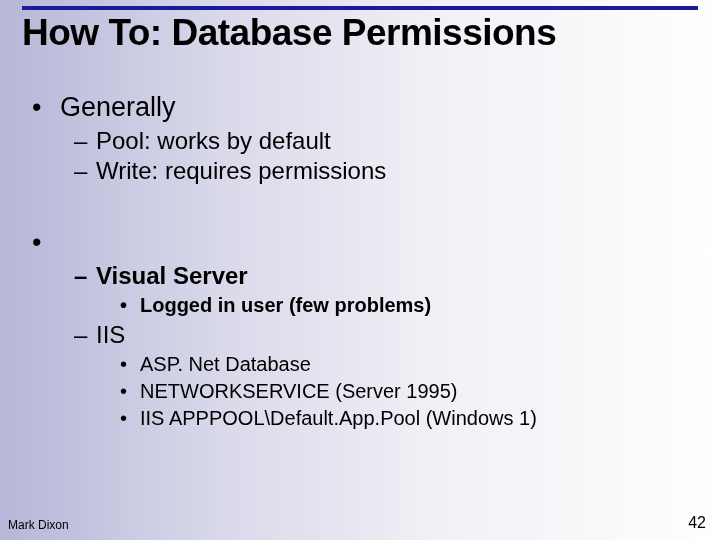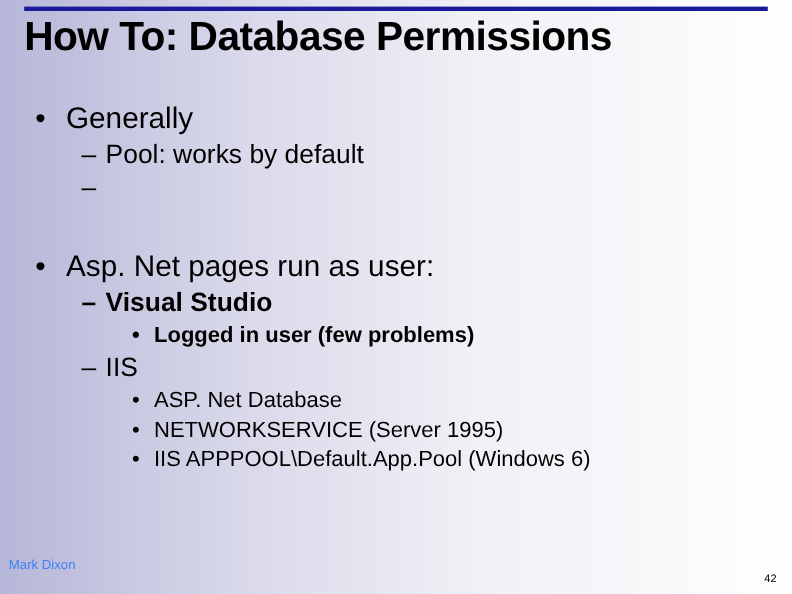--- a/index.html
+++ b/index.html
@@ -63,30 +63,30 @@
     font-size: 20px;
     margin-left: 88px;
     margin-top: 4px;
     margin-bottom: 4px;
   }
   .lvl3 .bullet { width: 20px; flex: 0 0 20px; text-align: left; }
   .bold { font-weight: bold; }
   .gap { height: 26px; }
   .footer-left {
     position: absolute;
-    bottom: 20px;
+    bottom: 8px;
     left: 8px;
     font-size: 12px;
-    color: #3b82f6;
+    color: #000000;
   }
   .footer-right {
     position: absolute;
     bottom: 8px;
     right: 14px;
-    font-size: 10px;
+    font-size: 16px;
     color: #000;
   }
 </style>
 </head>
 <body>
 
 <div class="slide">
   <div class="title-rule"></div>
   <div class="title">How To: Database Permissions</div>
 
@@ -95,50 +95,50 @@
     <div class="lvl1">
       <span class="bullet">•</span>
       <span>Generally</span>
     </div>
     <div class="lvl2">
       <span class="dash">–</span>
       <span>Pool: works by default</span>
     </div>
     <div class="lvl2">
       <span class="dash">–</span>
+      <span>Write: requires permissions</span>
     </div>
 
     <div class="gap"></div>
 
     <div class="lvl1">
       <span class="bullet">•</span>
-      <span>Asp. Net pages run as user:</span>
     </div>
     <div class="lvl2 bold">
       <span class="dash">–</span>
-      <span>Visual Studio</span>
+      <span>Visual Server</span>
     </div>
     <div class="lvl3 bold">
       <span class="bullet">•</span>
       <span>Logged in user (few problems)</span>
     </div>
     <div class="lvl2">
       <span class="dash">–</span>
       <span>IIS</span>
     </div>
     <div class="lvl3">
       <span class="bullet">•</span>
       <span>ASP. Net Database</span>
     </div>
     <div class="lvl3">
       <span class="bullet">•</span>
       <span>NETWORKSERVICE (Server 1995)</span>
     </div>
     <div class="lvl3">
       <span class="bullet">•</span>
-      <span>IIS APPPOOL\Default.App.Pool (Windows 6)</span>
+      <span>IIS APPPOOL\Default.App.Pool (Windows 1)</span>
     </div>
 
   </div>
 
   <div class="footer-left">Mark Dixon</div>
   <div class="footer-right">42</div>
 </div>
 
 </body></html>

